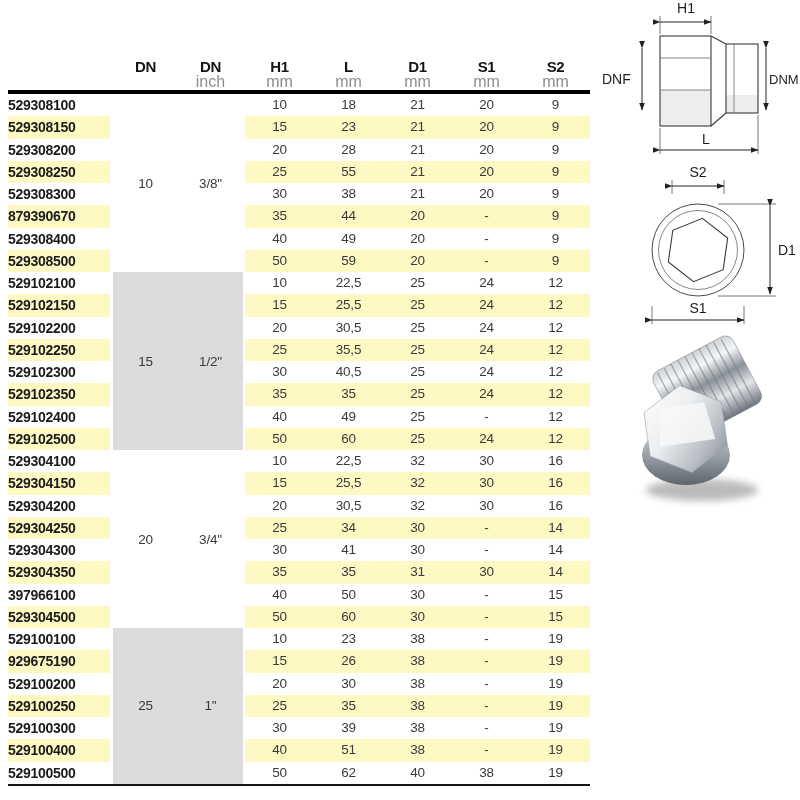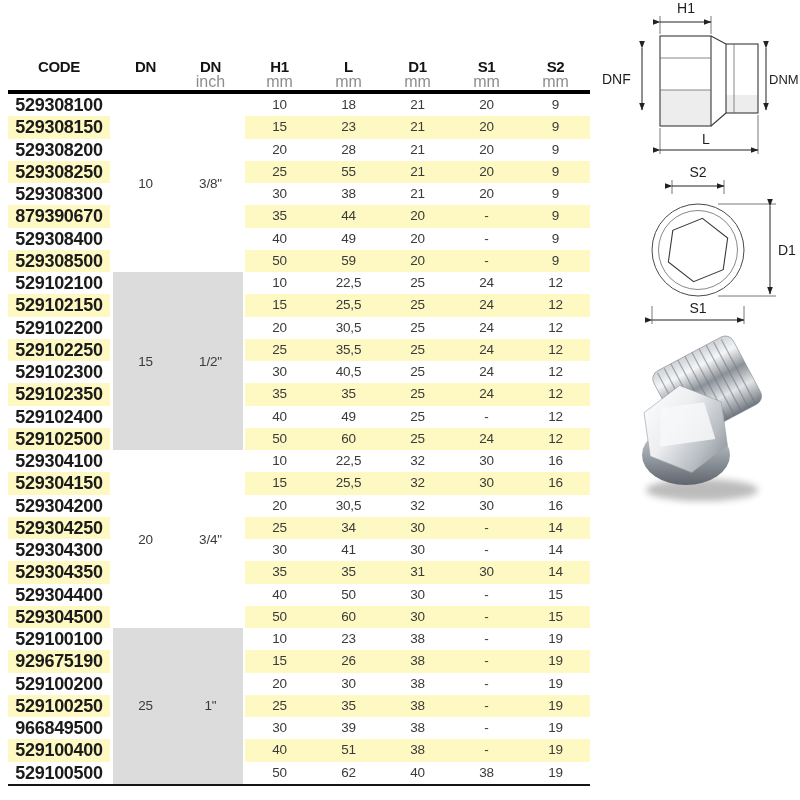--- a/index.html
+++ b/index.html
@@ -12,41 +12,37 @@
   .hcell{position:absolute;bottom:1px;text-align:center}
   .hlabel{font-weight:bold;font-size:15px;color:#141414;line-height:17px;letter-spacing:-0.3px}
   .hsub{font-size:16px;color:#8d8d8d;line-height:14px;height:14px}
   .rule-top{height:4px;background:#000}
   .rule-bottom{height:2px;background:#151515}
   .tbody{position:relative}
   .group{position:relative}
   .merged{position:absolute;left:105px;top:0;bottom:0;width:130px;display:flex;z-index:0}
   .mlabel{width:65px;display:flex;align-items:center;justify-content:center;font-size:13.5px;color:#3a3a3a;letter-spacing:-0.2px}
   .row{position:relative;z-index:1;display:flex;height:22.25px;line-height:22.25px}
-  .c-code{width:102px;text-align:center;font-weight:bold;font-size:18px;color:#1b1b1b;letter-spacing:-0.3px}
+  .c-code{width:102px;font-weight:bold;font-size:14px;color:#1b1b1b;letter-spacing:-0.3px}
   .c-mid{width:135px}
   .c-band{width:345px;display:flex}
   .c-val{width:69px;text-align:center;font-size:13.5px;color:#3a3a3a;letter-spacing:-0.2px}
   .row.shaded .c-code,.row.shaded .c-band{background:#fef9c3}
 
   
   .svg-abs{position:absolute}
   .dimtext{font-family:"Liberation Sans",sans-serif;fill:#1d1d1d;font-size:14px}
 </style>
 </head>
 <body>
 
 <div class="page">
 
   <div class="spec-table">
     <div class="thead">
-        <div class="hcell" style="left: 0px; width: 102px;">
-          <div class="hlabel">CODE</div>
-          <div class="hsub"></div>
-        </div>
         <div class="hcell" style="left: 105px; width: 65px;">
           <div class="hlabel">DN</div>
           <div class="hsub"></div>
         </div>
         <div class="hcell" style="left: 170px; width: 65px;">
           <div class="hlabel">DN</div>
           <div class="hsub">inch</div>
         </div>
         <div class="hcell" style="left: 237px; width: 69px;">
           <div class="hlabel">H1</div>
@@ -324,21 +320,21 @@
             <div class="c-mid"></div>
             <div class="c-band">
               <div class="c-val">35</div>
               <div class="c-val">35</div>
               <div class="c-val">31</div>
               <div class="c-val">30</div>
               <div class="c-val">14</div>
             </div>
           </div>
           <div class="row">
-            <div class="c-code">529304400</div>
+            <div class="c-code">397966100</div>
             <div class="c-mid"></div>
             <div class="c-band">
               <div class="c-val">40</div>
               <div class="c-val">50</div>
               <div class="c-val">30</div>
               <div class="c-val">-</div>
               <div class="c-val">15</div>
             </div>
           </div>
           <div class="row shaded">
@@ -396,21 +392,21 @@
             <div class="c-mid"></div>
             <div class="c-band">
               <div class="c-val">25</div>
               <div class="c-val">35</div>
               <div class="c-val">38</div>
               <div class="c-val">-</div>
               <div class="c-val">19</div>
             </div>
           </div>
           <div class="row">
-            <div class="c-code">966849500</div>
+            <div class="c-code">529100300</div>
             <div class="c-mid"></div>
             <div class="c-band">
               <div class="c-val">30</div>
               <div class="c-val">39</div>
               <div class="c-val">38</div>
               <div class="c-val">-</div>
               <div class="c-val">19</div>
             </div>
           </div>
           <div class="row shaded">

